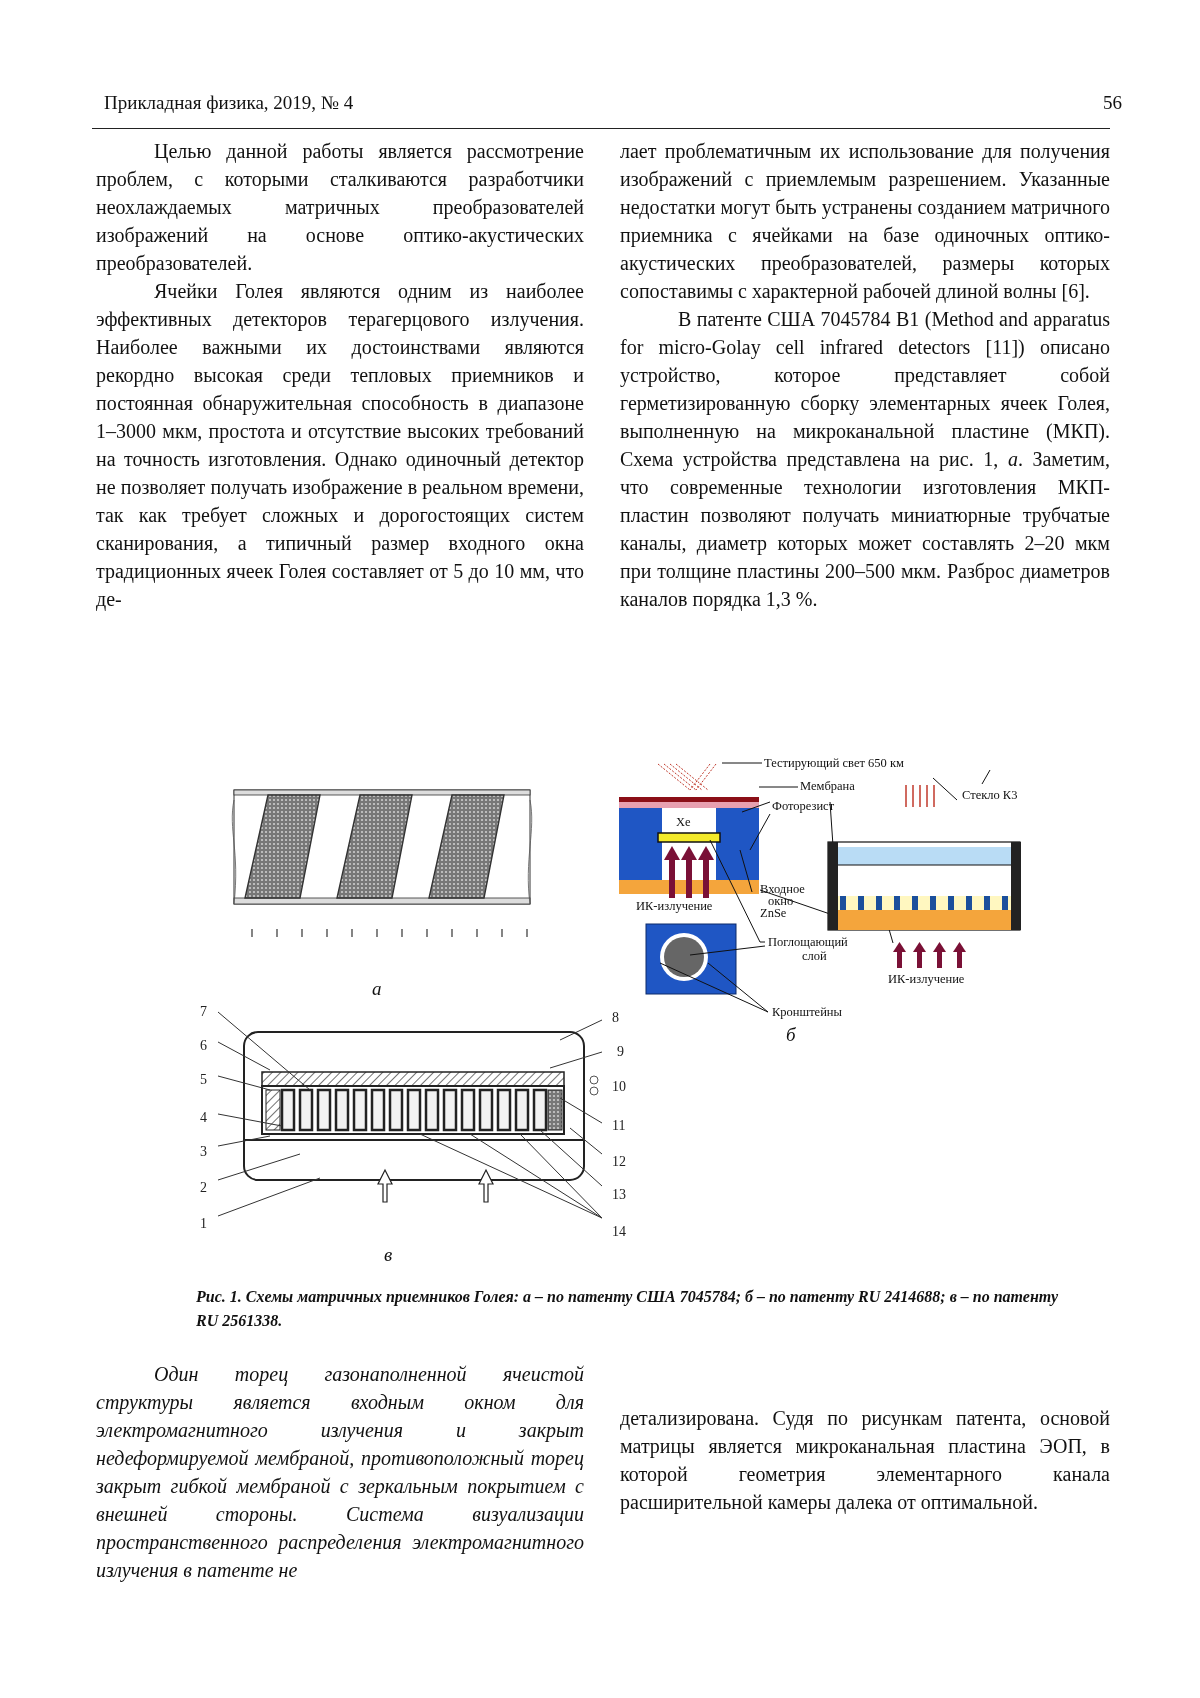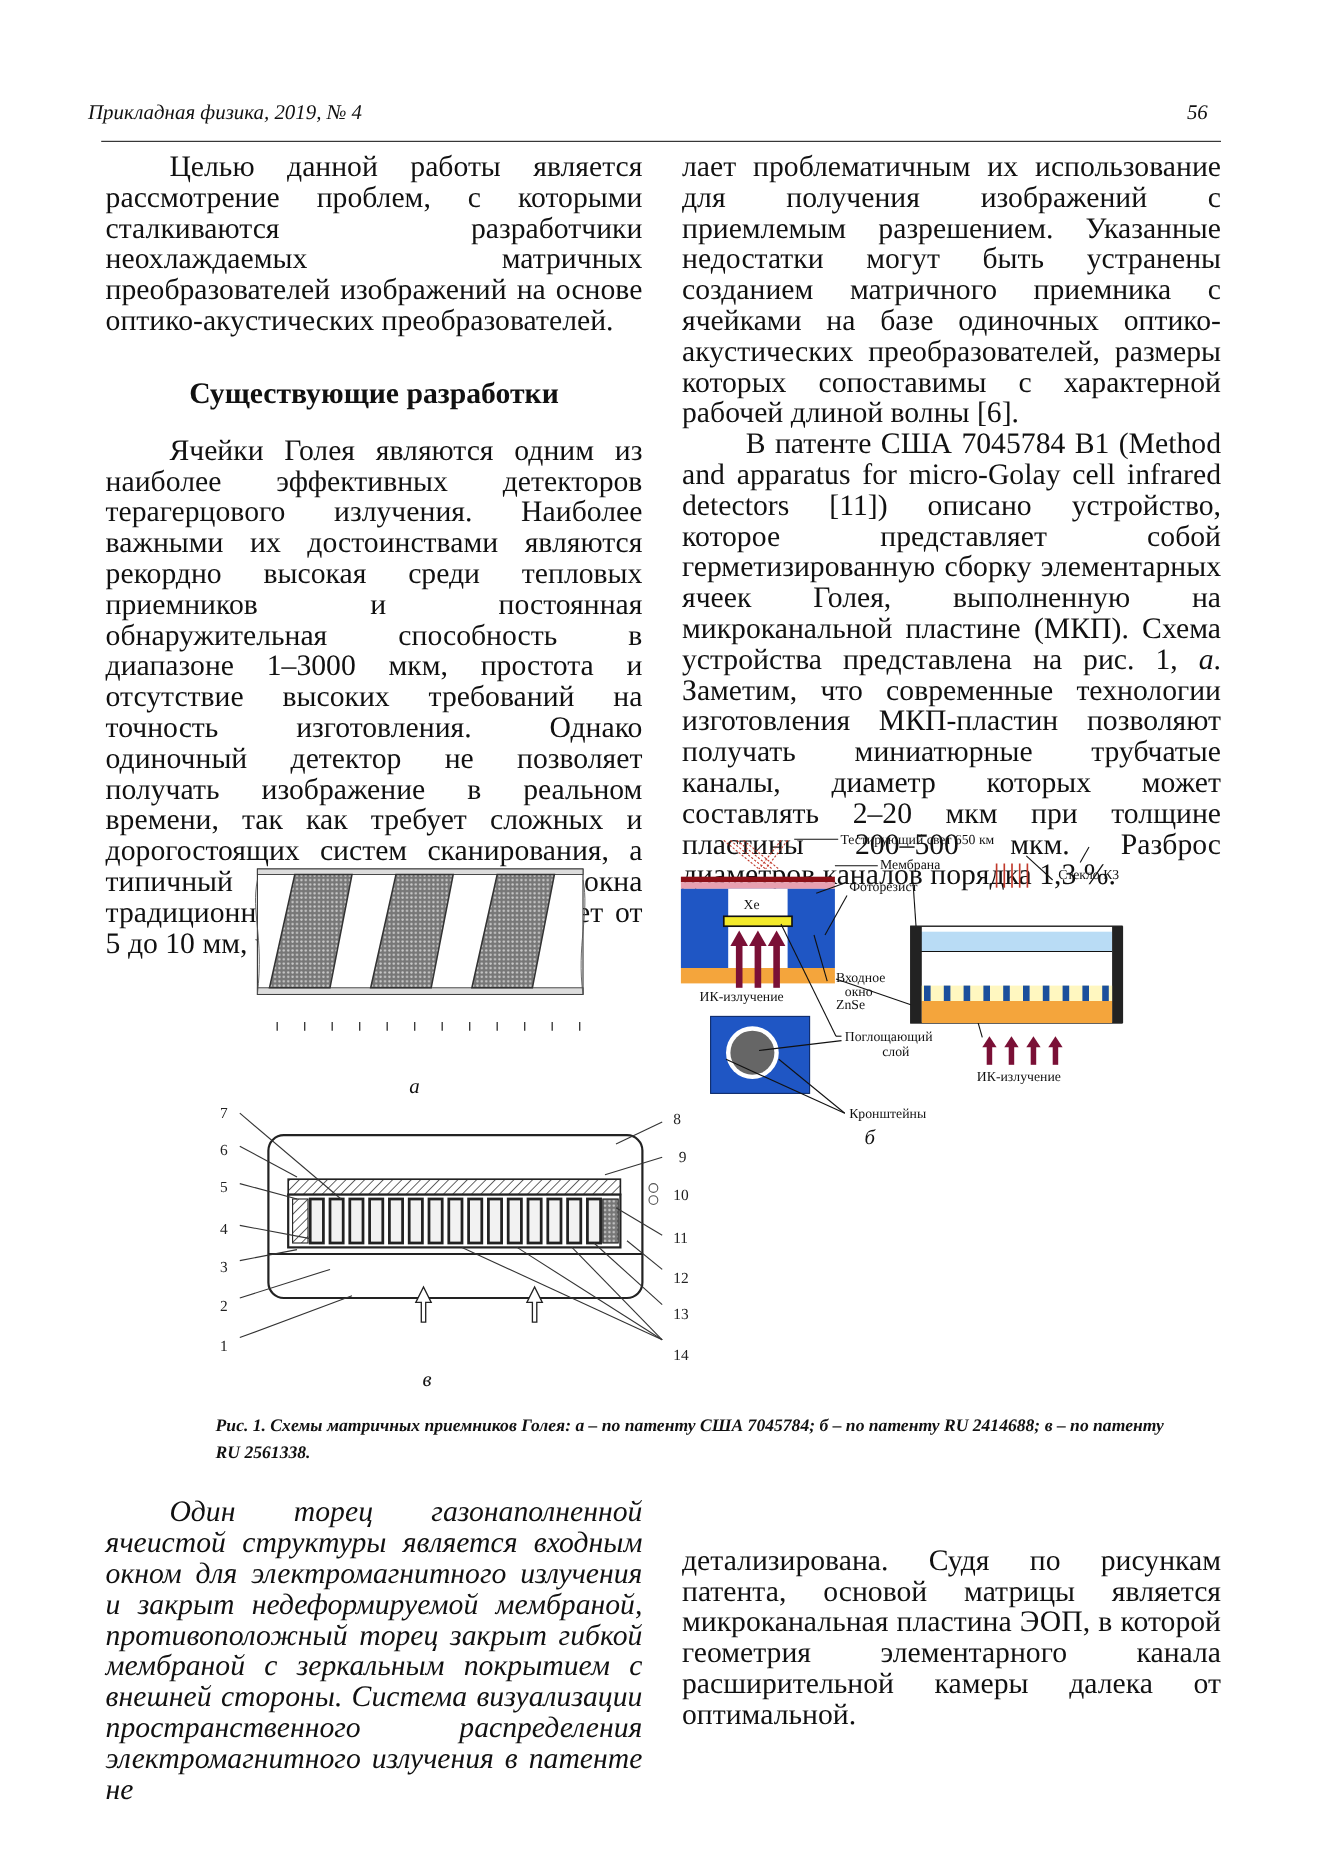--- a/index.html
+++ b/index.html
@@ -1,24 +1,24 @@
 <!DOCTYPE html>
 <html><head>
 <meta charset="utf-8">
 <style>
   html, body { margin: 0; padding: 0; background: #ffffff; }
   body { width: 1200px; height: 1698px; position: relative; overflow: hidden;
          font-family: "Liberation Serif", "DejaVu Serif", serif; color: #111; }
-  .running-head { position: absolute; left: 80px; top: 90px; width: 1018px; height: 28px;
-         font-style: italic; font-size: 19px; }
+  .running-head { position: absolute; left: 104px; top: 90px; width: 1018px; height: 28px;
+         font-size: 19px; }
   .running-head .journal { position: absolute; left: 0; top: 2px; }
   .running-head .page-num { position: absolute; right: 0; top: 2px; }
   .head-rule { position: absolute; left: 92px; top: 128px; width: 1018px; height: 0;
          border-top: 1.5px solid #222; }
-  .col { position: absolute; font-size: 27px; line-height: 28px; text-align: justify; }
+  .col { position: absolute; font-size: 20px; line-height: 28px; text-align: justify; }
   .col p { margin: 0; }
   .col .ind { text-indent: 58px; }
   .col1 { left: 96px; top: 137px; width: 488px; }
   .col2 { left: 620px; top: 137px; width: 490px; }
   .col3 { left: 96px; top: 1360px; width: 488px; font-style: italic; }
   .col4 { left: 620px; top: 1360px; width: 490px; margin-top: 44px; }
   .section-title { font-weight: bold; text-align: center; margin: 38px 0 24px 0 !important; }
   .figure { position: absolute; left: 0; top: 750px; width: 1060px; height: 520px; }
   .fig-svg { position: absolute; left: 0; top: 0; }
   .sublabel { position: absolute; font-style: italic; font-size: 19px; }
@@ -32,21 +32,20 @@
 <body>
 
 <div class="running-head">
   <span class="journal">Прикладная физика, 2019, № 4</span>
   <span class="page-num">56</span>
 </div>
 <div class="head-rule"></div>
 
 <div class="col col1">
   <p class="ind">Целью данной работы является рассмотрение проблем, с которыми сталкиваются разработчики неохлаждаемых матричных преобразователей изображений на основе оптико-акустических преобразователей.</p>
-  <p class="section-title">Существующие разработки</p>
   <p class="ind">Ячейки Голея являются одним из наиболее эффективных детекторов терагерцового излучения. Наиболее важными их достоинствами являются рекордно высокая среди тепловых приемников и постоянная обнаружительная способность в диапазоне 1–3000 мкм, простота и отсутствие высоких требований на точность изготовления. Однако одиночный детектор не позволяет получать изображение в реальном времени, так как требует сложных и дорогостоящих систем сканирования, а типичный размер входного окна традиционных ячеек Голея составляет от 5 до 10 мм, что де-</p>
 </div>
 
 <div class="col col2">
   <p>лает проблематичным их использование для получения изображений с приемлемым разрешением. Указанные недостатки могут быть устранены созданием матричного приемника с ячейками на базе одиночных оптико-акустических преобразователей, размеры которых сопоставимы с характерной рабочей длиной волны [6].</p>
   <p class="ind"><span>В патенте США 7045784 B1 (Method and apparatus for micro-Golay cell infrared detectors [11]) описано устройство, которое представляет собой герметизированную сборку элементарных ячеек Голея, выполненную на микроканальной пластине (МКП). Схема устройства представлена на рис. 1, </span><i>а</i><span>. Заметим, что современные технологии изготовления МКП-пластин позволяют получать миниатюрные трубчатые каналы, диаметр которых может составлять 2–20 мкм при толщине пластины 200–500 мкм. Разброс диаметров каналов порядка 1,3 %.</span></p>
 </div>
 
 <div class="figure">
   <svg class="fig-svg" width="1200" height="530">

